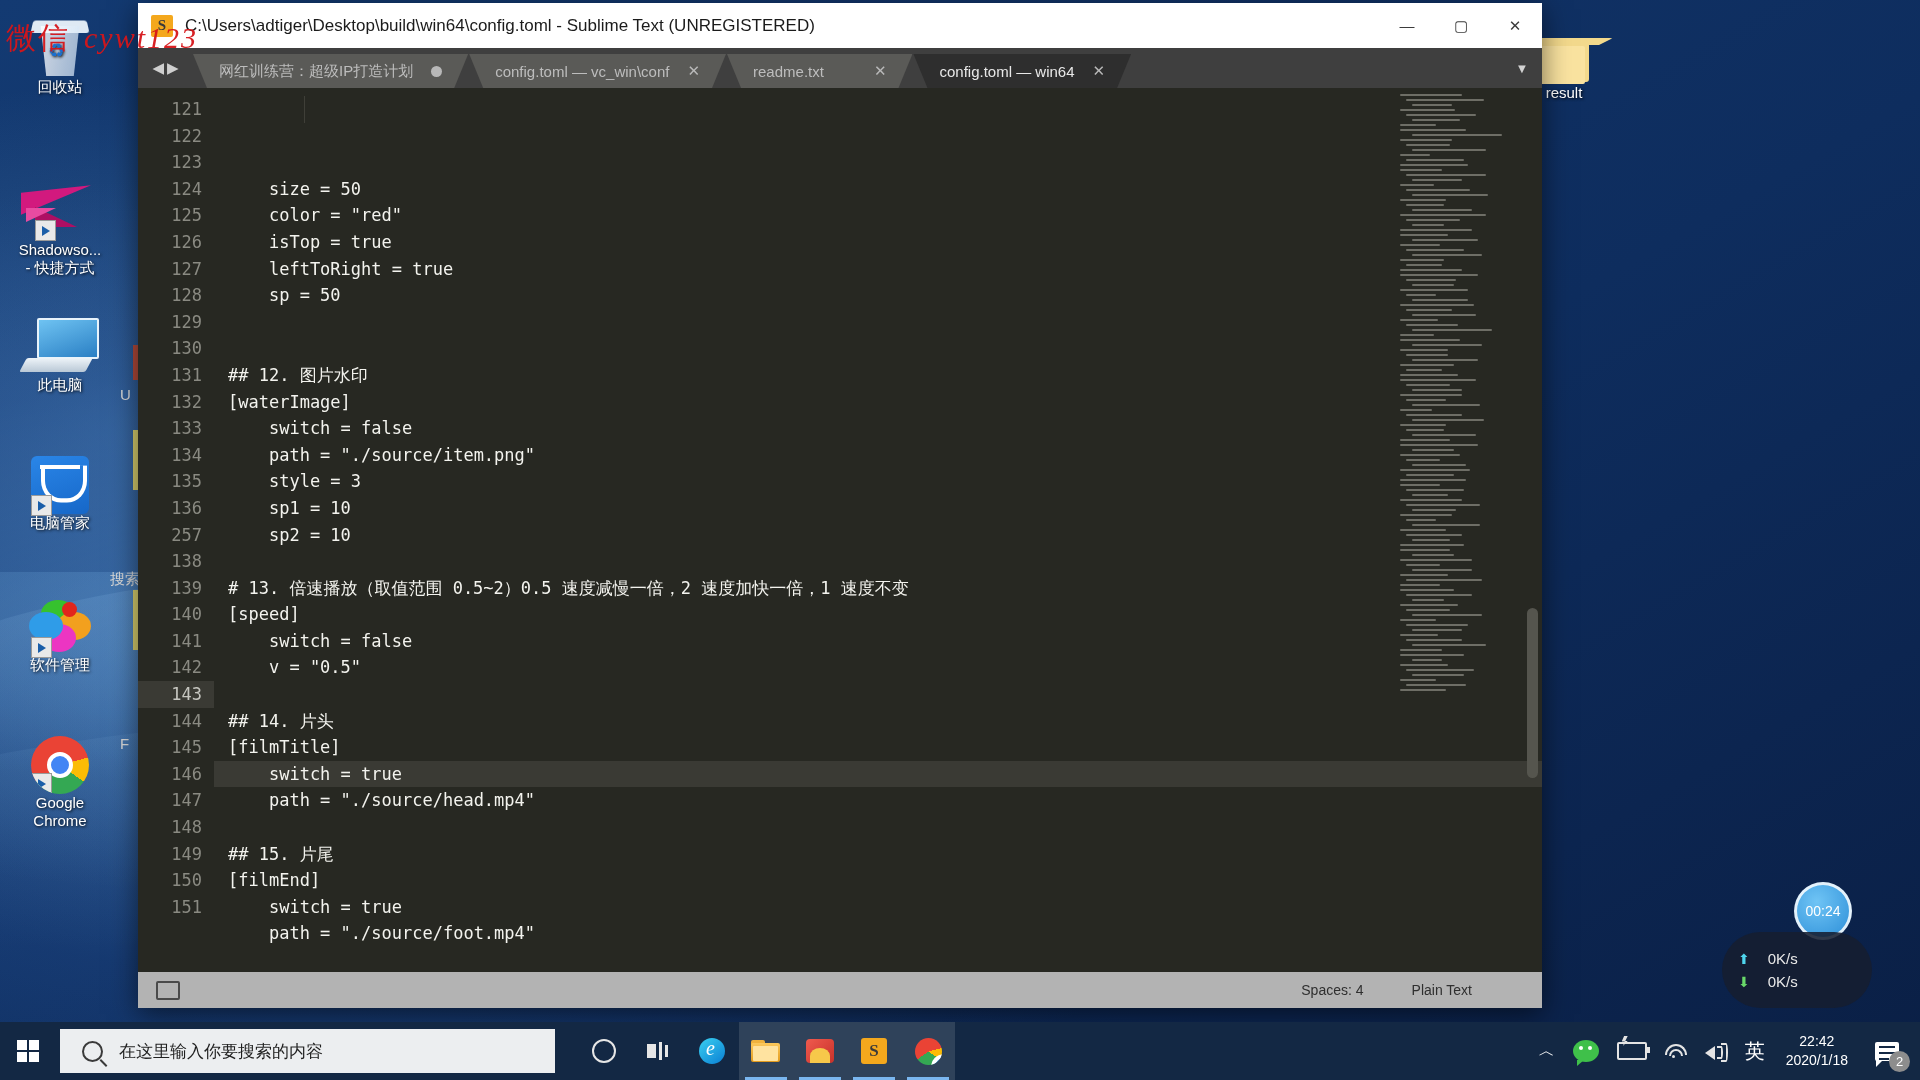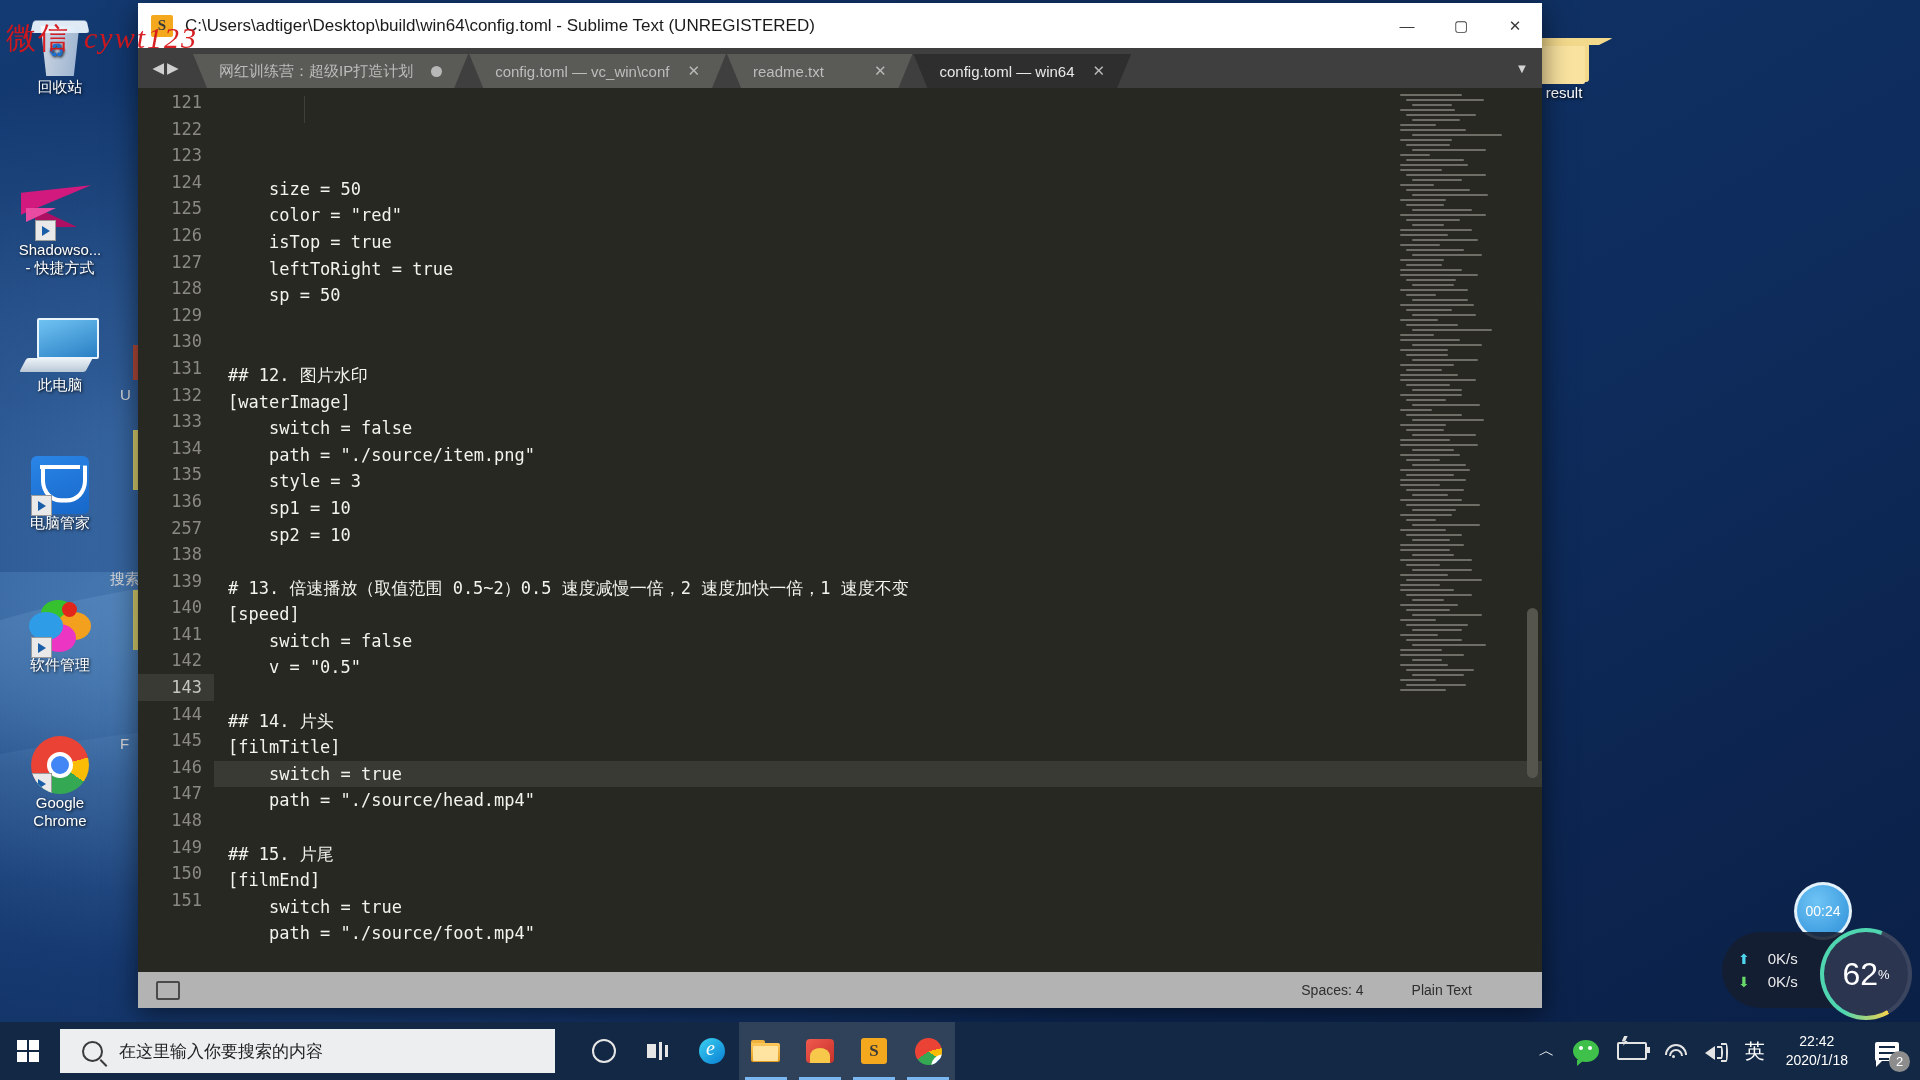--- a/index.html
+++ b/index.html
@@ -108,21 +108,21 @@
   #tabnav{width:55px;height:40px;display:flex;align-items:center;justify-content:center;gap:3px;color:#cfcfcf;font-size:15px;}
   .tab{height:34px;display:flex;align-items:center;padding:0 16px;background:#5a5a57;color:#bdbdbd;font-size:15px;
     position:relative;margin-right:1px;white-space:nowrap;
     clip-path:polygon(0 0,100% 0,calc(100% - 14px) 100%,14px 100%);padding-left:26px;padding-right:26px;}
   .tab.active{background:#2e2e2e;color:#e8e8e8;}
   .tab .tclose{margin-left:18px;color:#b9b9b9;font-size:15px;}
   .tab .tdot{margin-left:18px;width:11px;height:11px;border-radius:50%;background:#b8b8b8;display:inline-block;}
   #tabmenu{margin-left:auto;width:40px;height:40px;display:flex;align-items:center;justify-content:center;color:#d2d2d2;font-size:13px;}
 
   #editor{flex:1 1 auto;background:#272822;display:flex;position:relative;overflow:hidden;}
-  #gutter{width:76px;flex:0 0 auto;text-align:right;padding-top:1px;color:#8a8a82;
+  #gutter{width:76px;flex:0 0 auto;text-align:right;padding-top:8px;color:#8a8a82;
     font-family:"DejaVu Sans Mono","Liberation Mono",monospace;font-size:17px;line-height:26.6px;}
   #gutter div{padding-right:12px;}
   #gutter div.cur{background:#3a3a34;color:#c6c6c0;}
   #code{flex:1 1 auto;padding-top:8px;padding-left:14px;color:#f3f3ee;position:relative;
     font-family:"DejaVu Sans Mono","Liberation Mono",monospace;font-size:17px;line-height:26.6px;white-space:pre;}
   #code div{height:26.6px;}
   #code div.cur{background:#3a3a34;margin-left:-14px;padding-left:14px;}
   .fold{position:absolute;left:90px;top:8px;width:1px;height:9999px;background:#3f3f38;}
   #minimap{position:absolute;right:22px;top:6px;width:120px;height:420px;opacity:.62;}
   #minimap i{display:block;background:#9a9a90;height:2px;margin-bottom:3px;border-radius:1px;}
@@ -524,24 +524,20 @@
   <div class="net">
     <div class="row">
       <span class="arr" style="color:#4fd6ef;">⬆</span>
       <span>0K/s</span>
     </div>
     <div class="row">
       <span class="arr" style="color:#68d86a;">⬇</span>
       <span>0K/s</span>
     </div>
   </div>
-  <div class="cpu">
-    <b>62</b>
-      <sup>%</sup>
-  </div>
 </div>
 
 <div id="taskbar">
   <div id="startbtn">
     <div class="winlogo">
         <i></i>
         <i></i>
         <i></i>
         <i></i>
       </div>

